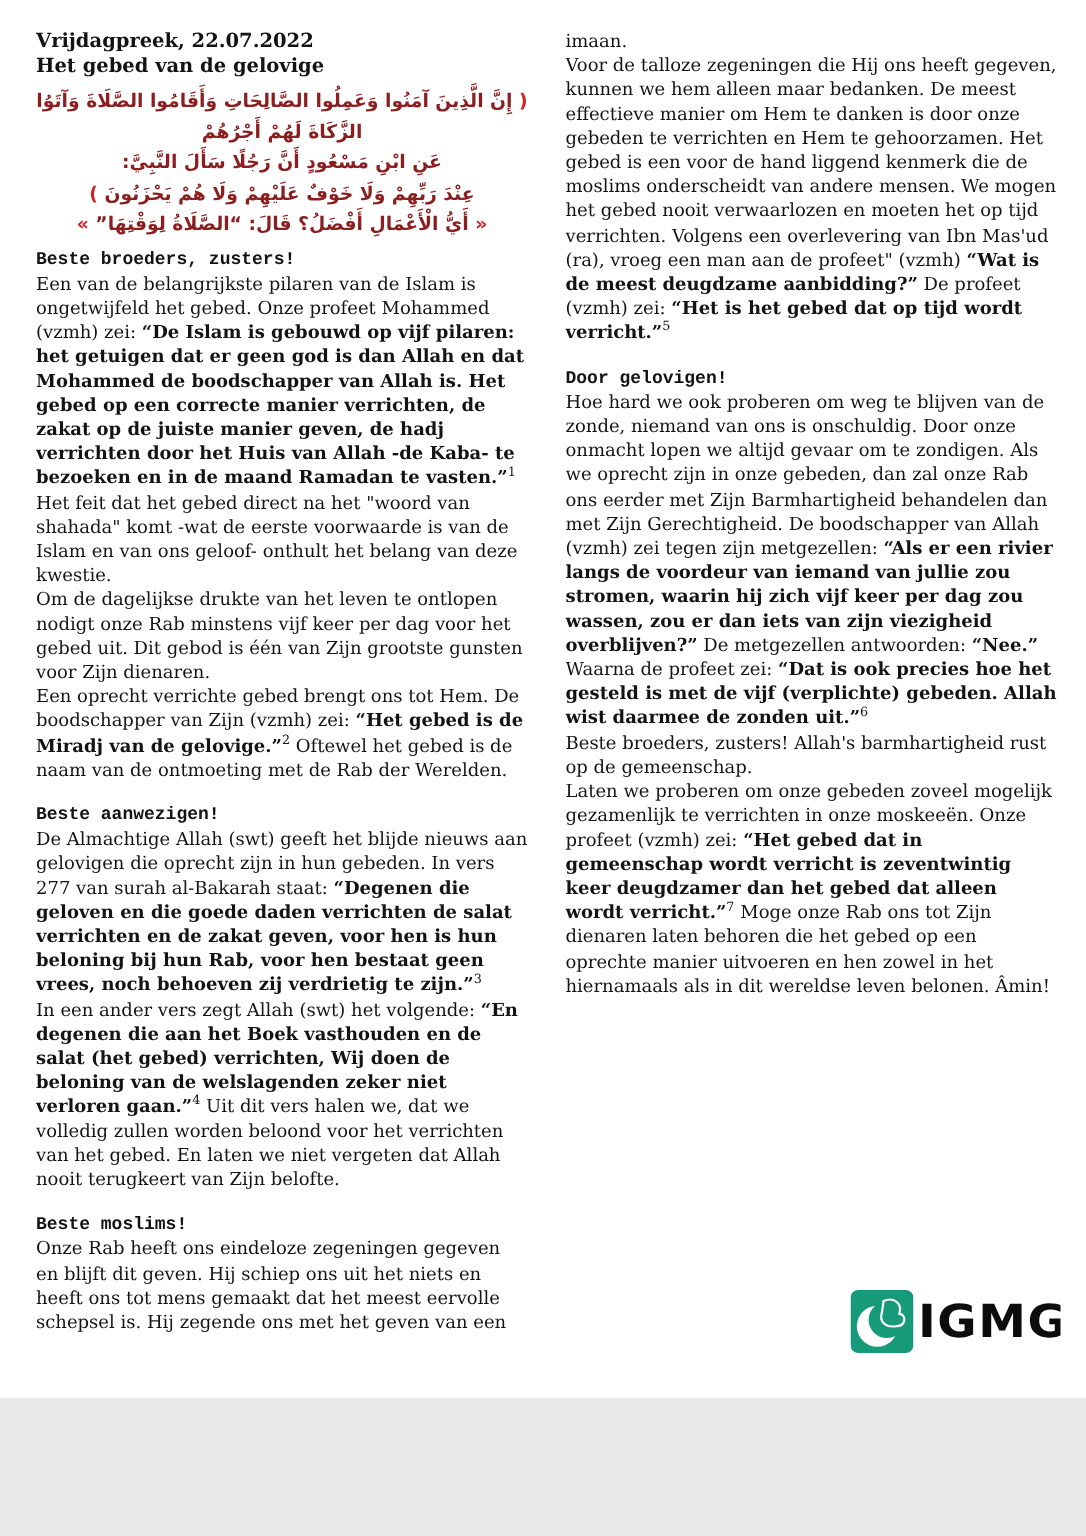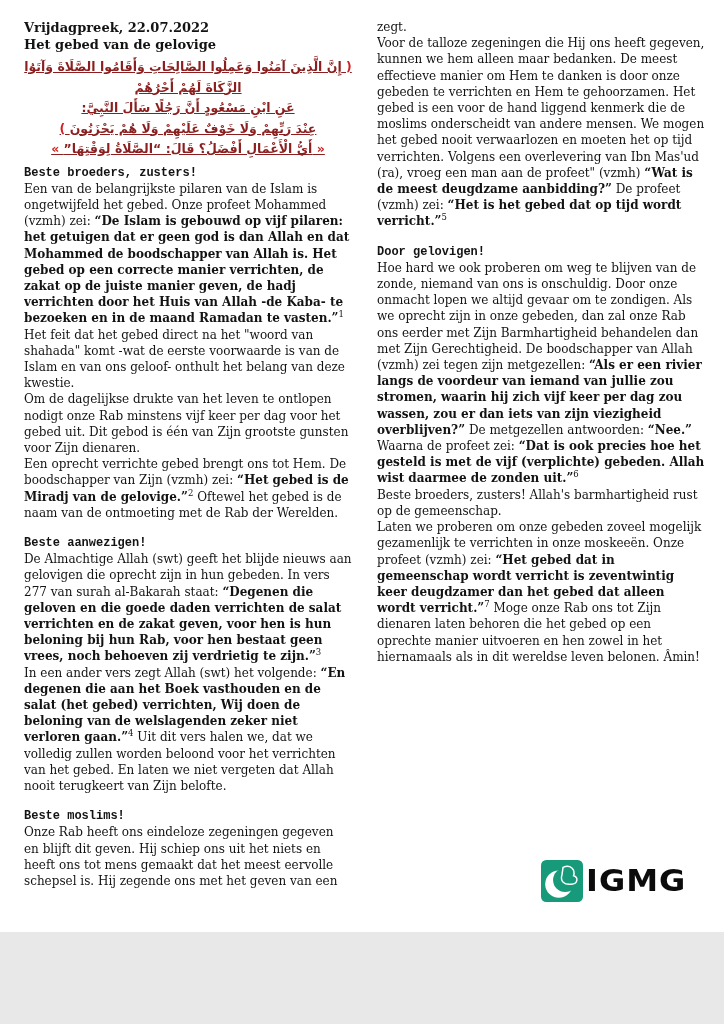--- a/index.html
+++ b/index.html
@@ -8,34 +8,34 @@
     font-family:"DejaVu Serif",serif;color:#131313;margin:0 auto;overflow:hidden;
   }
   .col{position:absolute;top:0;height:1024px;box-sizing:border-box;overflow:hidden;}
   .col.left{left:24px;width:328px;}
   .col.right{left:377px;width:330px;}
   .col-inner{padding-top:19px;}
   .doc-date,.doc-title{font-weight:700;font-size:13px;line-height:17px;}
   .arabic{
     direction:rtl;text-align:center;color:var(--ar-color,#8b1e1e);
     font-family:"DejaVu Sans",sans-serif;font-weight:700;
-    font-size:12.5px;line-height:20.5px;margin:4px 0 5px 0;text-decoration:underline;
+    font-size:12.5px;line-height:20.5px;margin:4px 0 5px 0;
   }
   .ar-bracket{color:var(--ar-bracket,#cf2121);font-weight:700;}
   .para,.heading{font-size:12px;line-height:16.2px;text-align:left;}
   .heading{font-weight:700;margin-top:14px;font-family:Liberation Mono, monospace;}
   .body-blocks .heading:first-child{margin-top:1px;}
   .para{margin:0;}
   .b{font-weight:700;}
   .para sup{font-size:8.5px;line-height:0;}
   .footnotes{position:absolute;left:0;top:944px;width:100%;font-size:9.5px;line-height:13.5px;}
   .fn-rule{width:180px;border-top:1.5px solid #3a3a3a;margin-bottom:5px;}
   .fn sup{font-size:7.5px;line-height:0;}
   .fn.fb{font-weight:700;}
-  .logo{position:absolute;top:860px;left:164px;display:flex;align-items:flex-start;gap:3px;}
+  .logo{position:absolute;top:860px;left:190px;display:flex;align-items:flex-start;gap:3px;}
   .logo-mark{width:42px;height:42px;display:block;}
   .logo-text{
     font-family:"DejaVu Sans",sans-serif;font-weight:700;font-size:32px;
     letter-spacing:1px;color:#0c0c0c;transform:scaleY(0.95);line-height:42px;
   }
 </style>
 </head>
 <body>
 
 <div class="page">
@@ -70,21 +70,21 @@
           <div class="fn fb"><sup>2</sup> Süyûtî, Şerhu İbn-i Mâce, I, 313</div>
           <div class="fn fb"><sup>3</sup> Bakarah 2:277</div>
           <div class="fn fb"><sup>4</sup> Araf 7:170</div>
         </div>
     </div>
   </div>
 
   <div class="col right">
     <div class="col-inner">
       <div class="body-blocks" id="right-body">
-          <div class="para"><span>zegt.</span></div>
+          <div class="para"><span>imaan.</span></div>
           <div class="para"><span>Voor de talloze zegeningen die Hij ons heeft gegeven, kunnen we hem alleen maar bedanken. De meest effectieve manier om Hem te danken is door onze gebeden te verrichten en Hem te gehoorzamen. Het gebed is een voor de hand liggend kenmerk die de moslims onderscheidt van andere mensen. We mogen het gebed nooit verwaarlozen en moeten het op tijd verrichten. Volgens een overlevering van Ibn Mas'ud (ra), vroeg een man aan de profeet" (vzmh) </span><span class="b">“Wat is de meest deugdzame aanbidding?”</span><span> De profeet (vzmh) zei: </span><span class="b">“Het is het gebed dat op tijd wordt verricht.”</span><sup>5</sup></div>
           <div class="heading">Door gelovigen!</div>
           <div class="para"><span>Hoe hard we ook proberen om weg te blijven van de zonde, niemand van ons is onschuldig. Door onze onmacht lopen we altijd gevaar om te zondigen. Als we oprecht zijn in onze gebeden, dan zal onze Rab ons eerder met Zijn Barmhartigheid behandelen dan met Zijn Gerechtigheid. De boodschapper van Allah (vzmh) zei tegen zijn metgezellen: </span><span class="b">“Als er een rivier langs de voordeur van iemand van jullie zou stromen, waarin hij zich vijf keer per dag zou wassen, zou er dan iets van zijn viezigheid overblijven?”</span><span> De metgezellen antwoorden: </span><span class="b">“Nee.”</span><span> Waarna de profeet zei: </span><span class="b">“Dat is ook precies hoe het gesteld is met de vijf (verplichte) gebeden. Allah wist daarmee de zonden uit.”</span><sup>6</sup></div>
           <div class="para"><span>Beste broeders, zusters! Allah's barmhartigheid rust op de gemeenschap.</span></div>
           <div class="para"><span>Laten we proberen om onze gebeden zoveel mogelijk gezamenlijk te verrichten in onze moskeeën. Onze profeet (vzmh) zei: </span><span class="b">“Het gebed dat in gemeenschap wordt verricht is zeventwintig keer deugdzamer dan het gebed dat alleen wordt verricht.”</span><sup>7</sup><span> Moge onze Rab ons tot Zijn dienaren laten behoren die het gebed op een oprechte manier uitvoeren en hen zowel in het hiernamaals als in dit wereldse leven belonen. Âmin!</span></div>
         </div>
     </div>
 
     <div class="logo">
       <svg class="logo-mark" viewBox="0 0 40 40" xmlns="http://www.w3.org/2000/svg">

